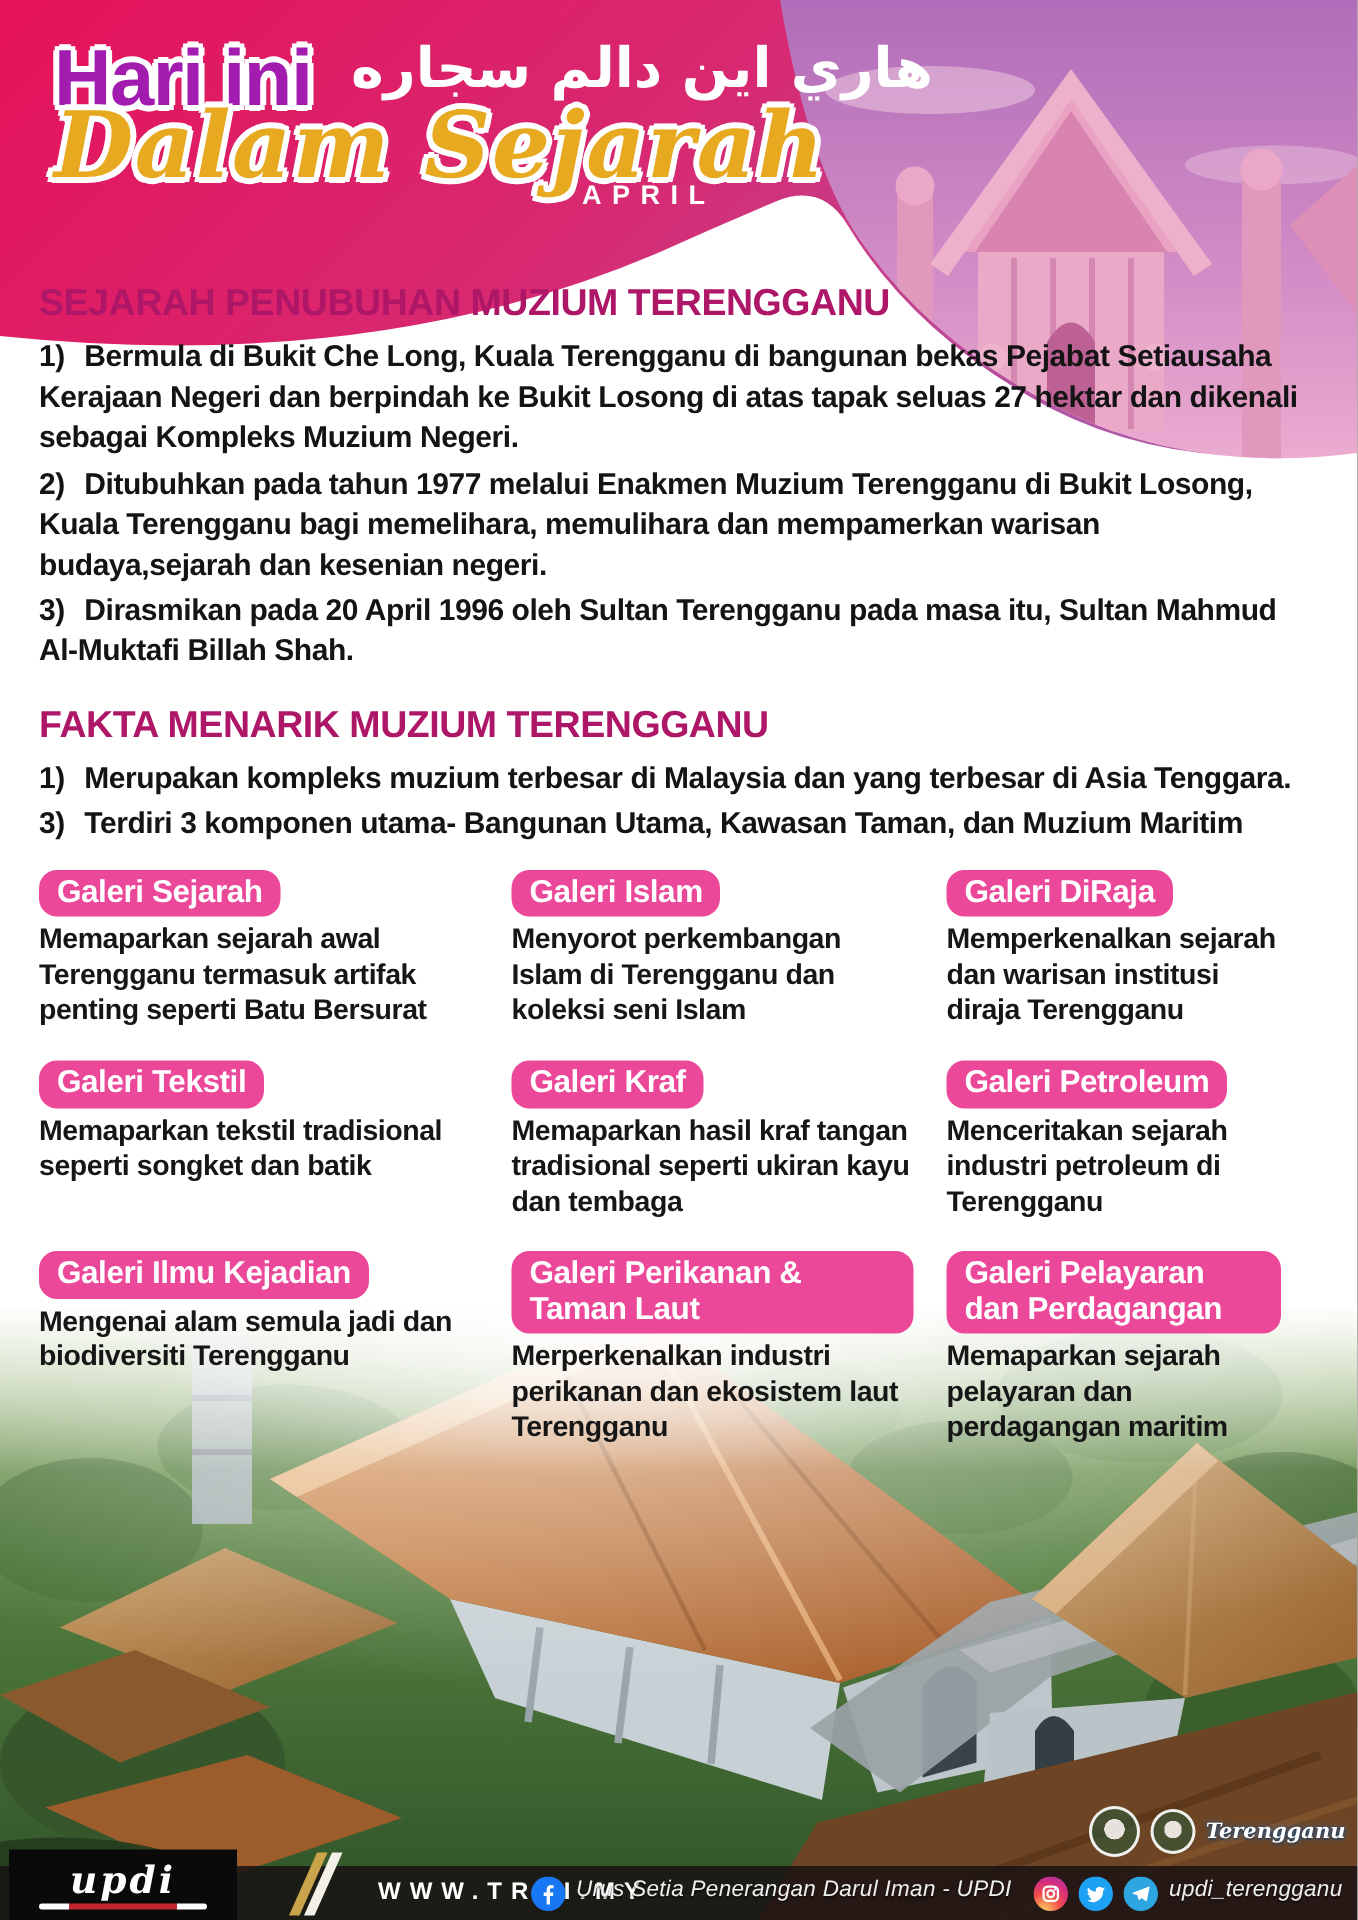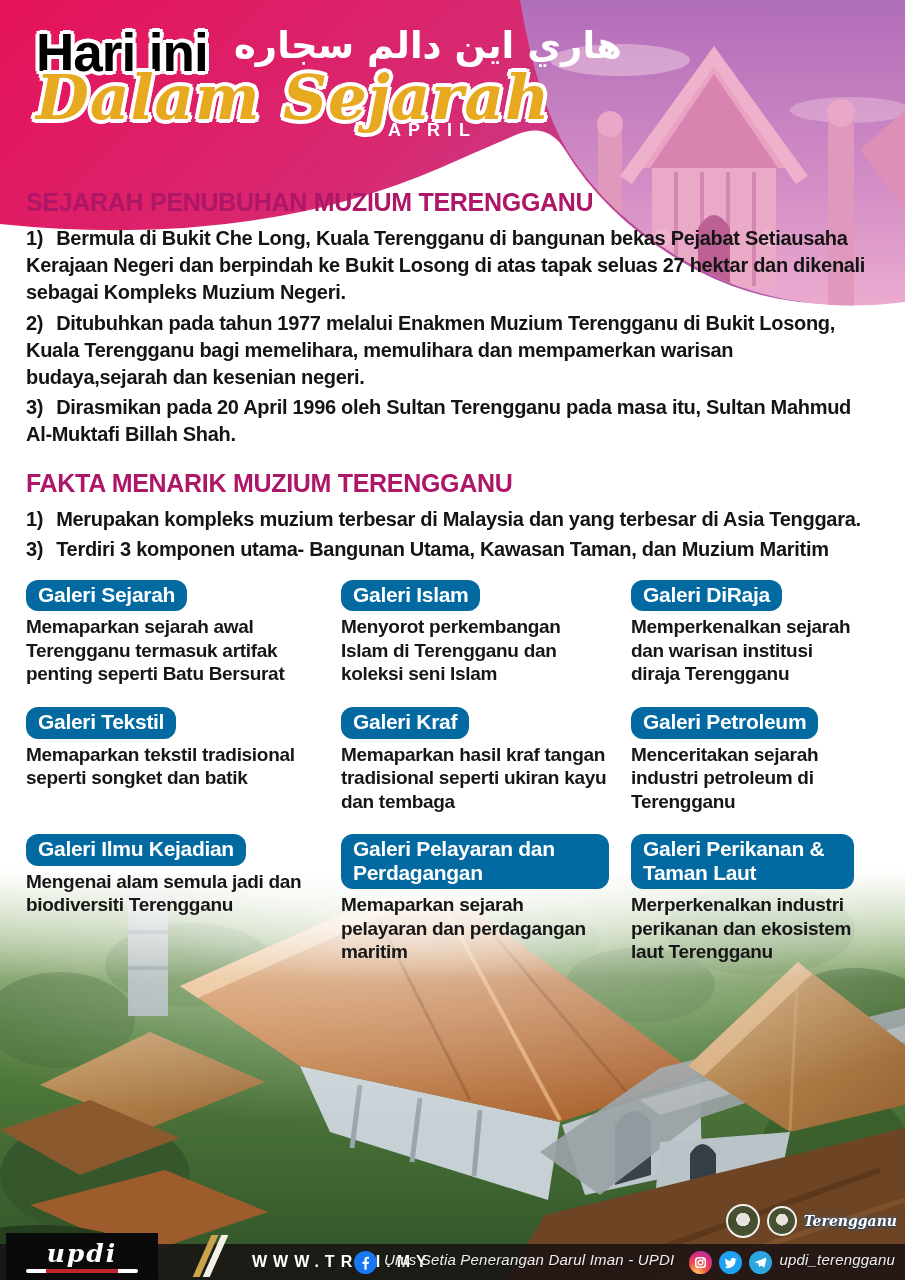--- a/index.html
+++ b/index.html
@@ -11,21 +11,21 @@
     background: #ffffff;
     overflow: hidden;
     font-family: "Liberation Sans", sans-serif;
   }
 
   
   .header-art { position:absolute; top:0; left:0; z-index:1; }
   .hdr-text { position:absolute; z-index:2; }
   .hari {
     left:36px; top:22px;
-    font-size:53px; font-weight:bold; color:#000000; letter-spacing:-1px;
+    font-size:53px; font-weight:bold; color:#a21caf; letter-spacing:-1px;
     text-shadow: 4px 0 0 #fff, -4px 0 0 #fff, 0 4px 0 #fff, 0 -4px 0 #fff,
                  3px 3px 0 #fff, -3px 3px 0 #fff, 3px -3px 0 #fff, -3px -3px 0 #fff;
   }
   .jawi {
     left:234px; top:24px;
     font-size:37px; color:#ffffff; font-weight:bold;
     font-family: "DejaVu Sans", sans-serif;
   }
   .dalam {
     left:36px; top:62px;
@@ -56,21 +56,21 @@
   .galleries {
     margin-top:17px;
     display:grid;
     grid-template-columns: 315px 290px 1fr;
     column-gap:0;
     row-gap:21px;
   }
   .gcard { padding-right:22px; }
   .gbadge {
     display:inline-block;
-    background:#0369a1; color:#ffffff;
+    background:#ec4899; color:#ffffff;
     font-size:21px; font-weight:bold; line-height:1.12;
     padding:3px 12px 5px 12px; border-radius:12px;
     letter-spacing:-0.3px;
   }
   .gdesc {
     margin-top:4px;
     font-size:19px; font-weight:bold; color:#161616;
     line-height:1.24; letter-spacing:-0.3px;
   }
 
@@ -304,26 +304,26 @@
       </div>
       <div class="gcard">
         <span class="gbadge">Galeri Petroleum</span>
         <div class="gdesc">Menceritakan sejarah industri petroleum di Terengganu</div>
       </div>
       <div class="gcard">
         <span class="gbadge">Galeri Ilmu Kejadian</span>
         <div class="gdesc">Mengenai alam semula jadi dan biodiversiti Terengganu</div>
       </div>
       <div class="gcard">
+        <span class="gbadge">Galeri Perikanan &amp; Taman Laut</span>
+        <div class="gdesc">Merperkenalkan industri perikanan dan ekosistem laut Terengganu</div>
+      </div>
+      <div class="gcard">
         <span class="gbadge">Galeri Pelayaran dan Perdagangan</span>
         <div class="gdesc">Memaparkan sejarah pelayaran dan perdagangan maritim</div>
-      </div>
-      <div class="gcard">
-        <span class="gbadge">Galeri Perikanan &amp; Taman Laut</span>
-        <div class="gdesc">Merperkenalkan industri perikanan dan ekosistem laut Terengganu</div>
       </div>
     </div>
   </div>
 
   <div class="photo-logos">
     <div class="emblem"></div>
     <div class="emblem small"></div>
     <div class="tganu-logo">Terengganu</div>
   </div>
 

